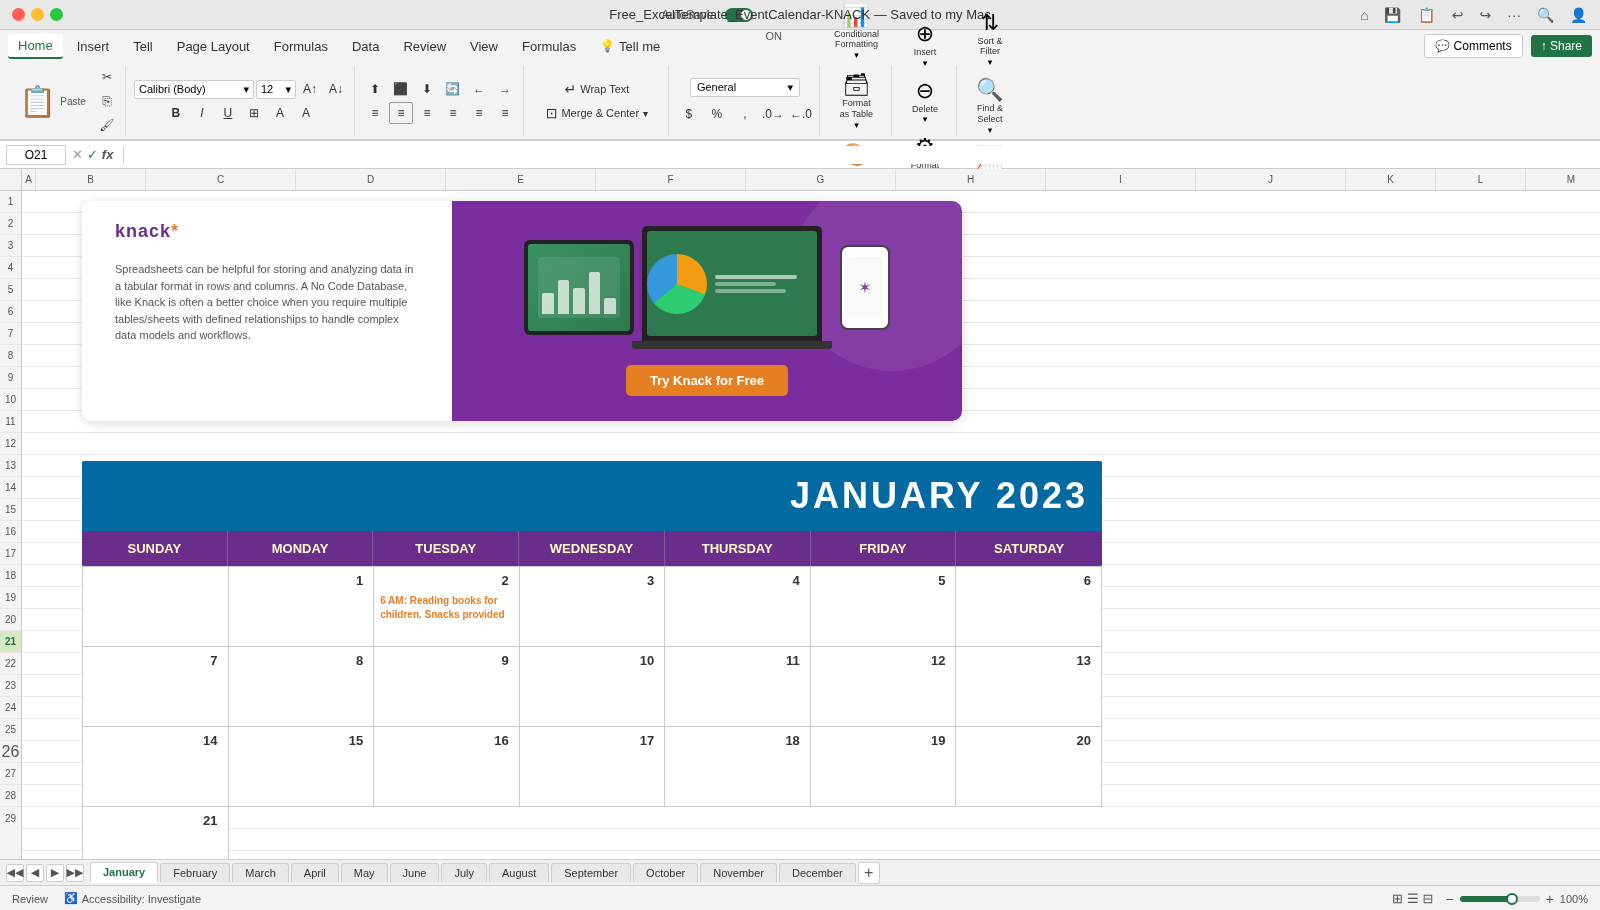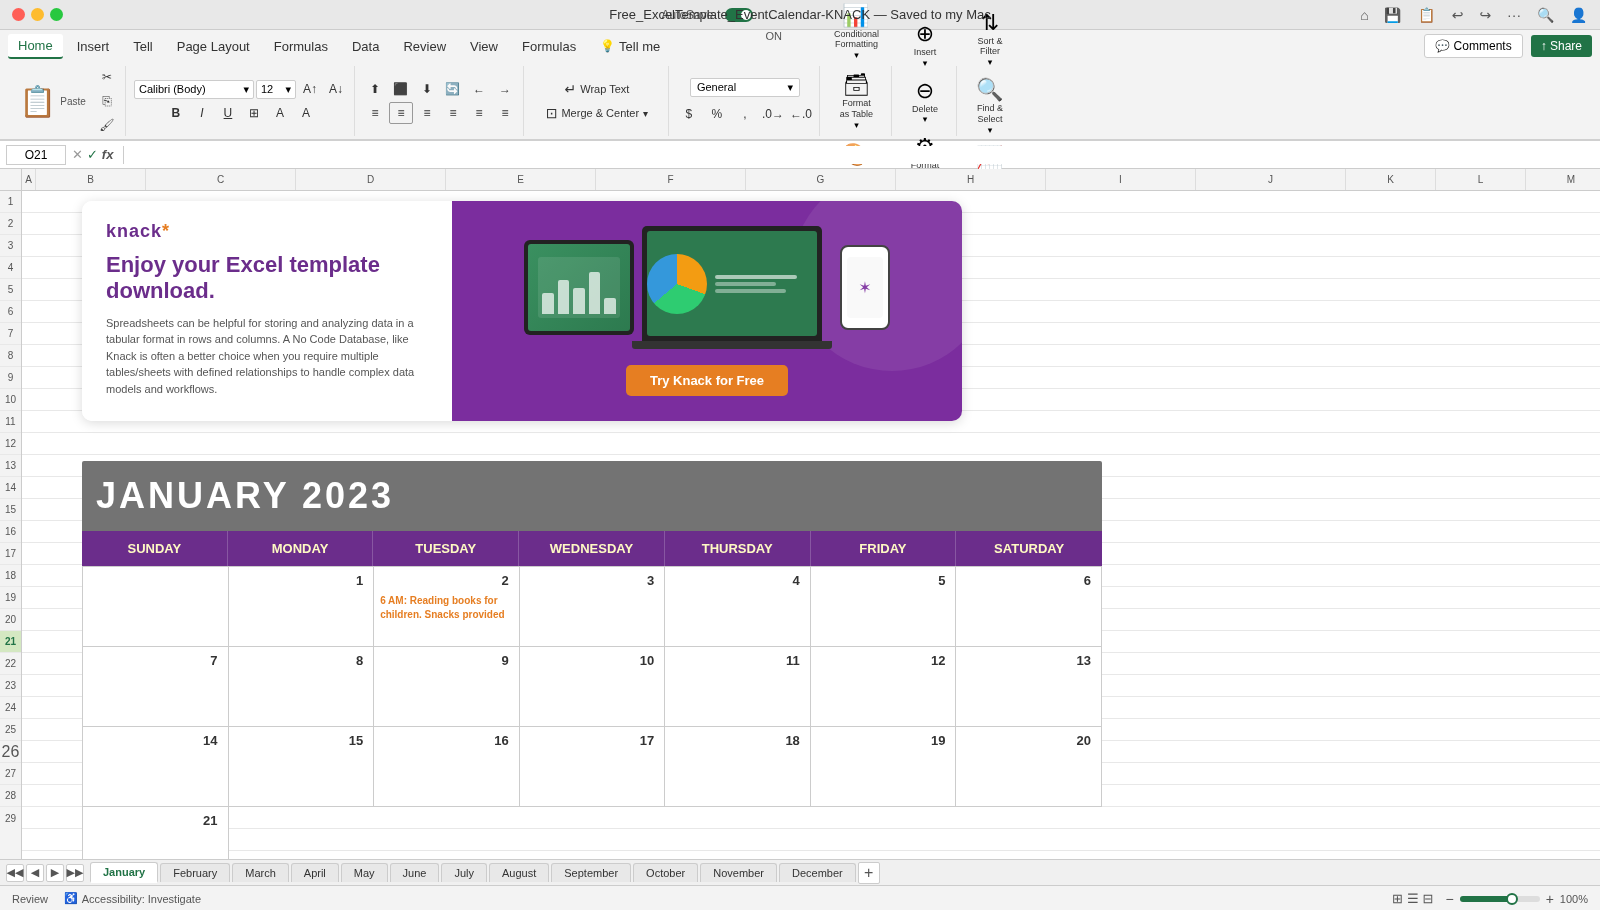--- a/index.html
+++ b/index.html
@@ -142,24 +142,24 @@
       width: 880px;
       height: 220px;
       border-radius: 10px;
       overflow: hidden;
       box-shadow: 0 2px 12px rgba(0,0,0,0.15);
       z-index: 10;
     }
     .ad-left {
       background: #fff;
       width: 370px;
-      padding: 20px 24px;
+      padding: 20px 33px;
       display: flex;
       flex-direction: column;
-      gap: 10px;
+      gap: 19px;
     }
     .ad-logo { font-size: 18px; font-weight: 700; color: #6b2d8b; letter-spacing: 1px; }
     .ad-logo span { color: #e67e22; }
     .ad-headline { font-size: 22px; font-weight: 700; color: #6b2d8b; line-height: 1.2; }
     .ad-body { font-size: 11px; color: #555; line-height: 1.5; }
     .ad-right {
       background: #7b2d9e;
       flex: 1;
       display: flex;
       align-items: center;
@@ -197,22 +197,22 @@
     }
 
     
     .calendar-wrapper {
       position: absolute;
       left: 60px;
       top: 270px;
       width: 1020px;
     }
     .calendar-title-row {
-      background: #737373;
-      text-align: left;
+      background: #0369a1;
+      text-align: right;
       padding: 14px;
       font-size: 36px;
       font-weight: 900;
       color: #fff;
       letter-spacing: 3px;
       border-radius: 2px 2px 0 0;
     }
     .calendar-days-header {
       display: grid;
       grid-template-columns: repeat(7, 1fr);
@@ -557,21 +557,20 @@
     <div style="flex:1;overflow:hidden;background:#fff;position:relative;">
 
       <div style="position:absolute;top:0;left:0;right:0;bottom:0;">
 
         <div style="width:100%;height:100%;background-image:repeating-linear-gradient(to bottom, transparent 0px, transparent 21px, #e8e8e8 21px, #e8e8e8 22px);"></div>
       </div>
 
       <div class="ad-card">
         <div class="ad-left">
           <div class="ad-logo">knack<span>*</span></div>
-          <div class="ad-headline">Enjoy your Excel template download.</div>
           <div class="ad-body">Spreadsheets can be helpful for storing and analyzing data in a tabular format in rows and columns. A No Code Database, like Knack is often a better choice when you require multiple tables/sheets with defined relationships to handle complex data models and workflows.</div>
         </div>
         <div class="ad-right">
           <div class="ad-devices">
 
             <div style="width:110px;height:95px;background:#222;border-radius:6px;padding:4px;position:relative;">
               <div style="width:100%;height:100%;background:linear-gradient(135deg,#3a9060,#2d7a4f);border-radius:3px;overflow:hidden;display:flex;align-items:center;justify-content:center;">
                 <div style="width:80%;height:70%;display:flex;align-items:flex-end;gap:4px;padding:4px;background:rgba(255,255,255,0.1);border-radius:3px;">
                   <div style="flex:1;height:40%;background:rgba(255,255,255,0.7);border-radius:2px 2px 0 0;"></div>
                   <div style="flex:1;height:65%;background:rgba(255,255,255,0.7);border-radius:2px 2px 0 0;"></div>

